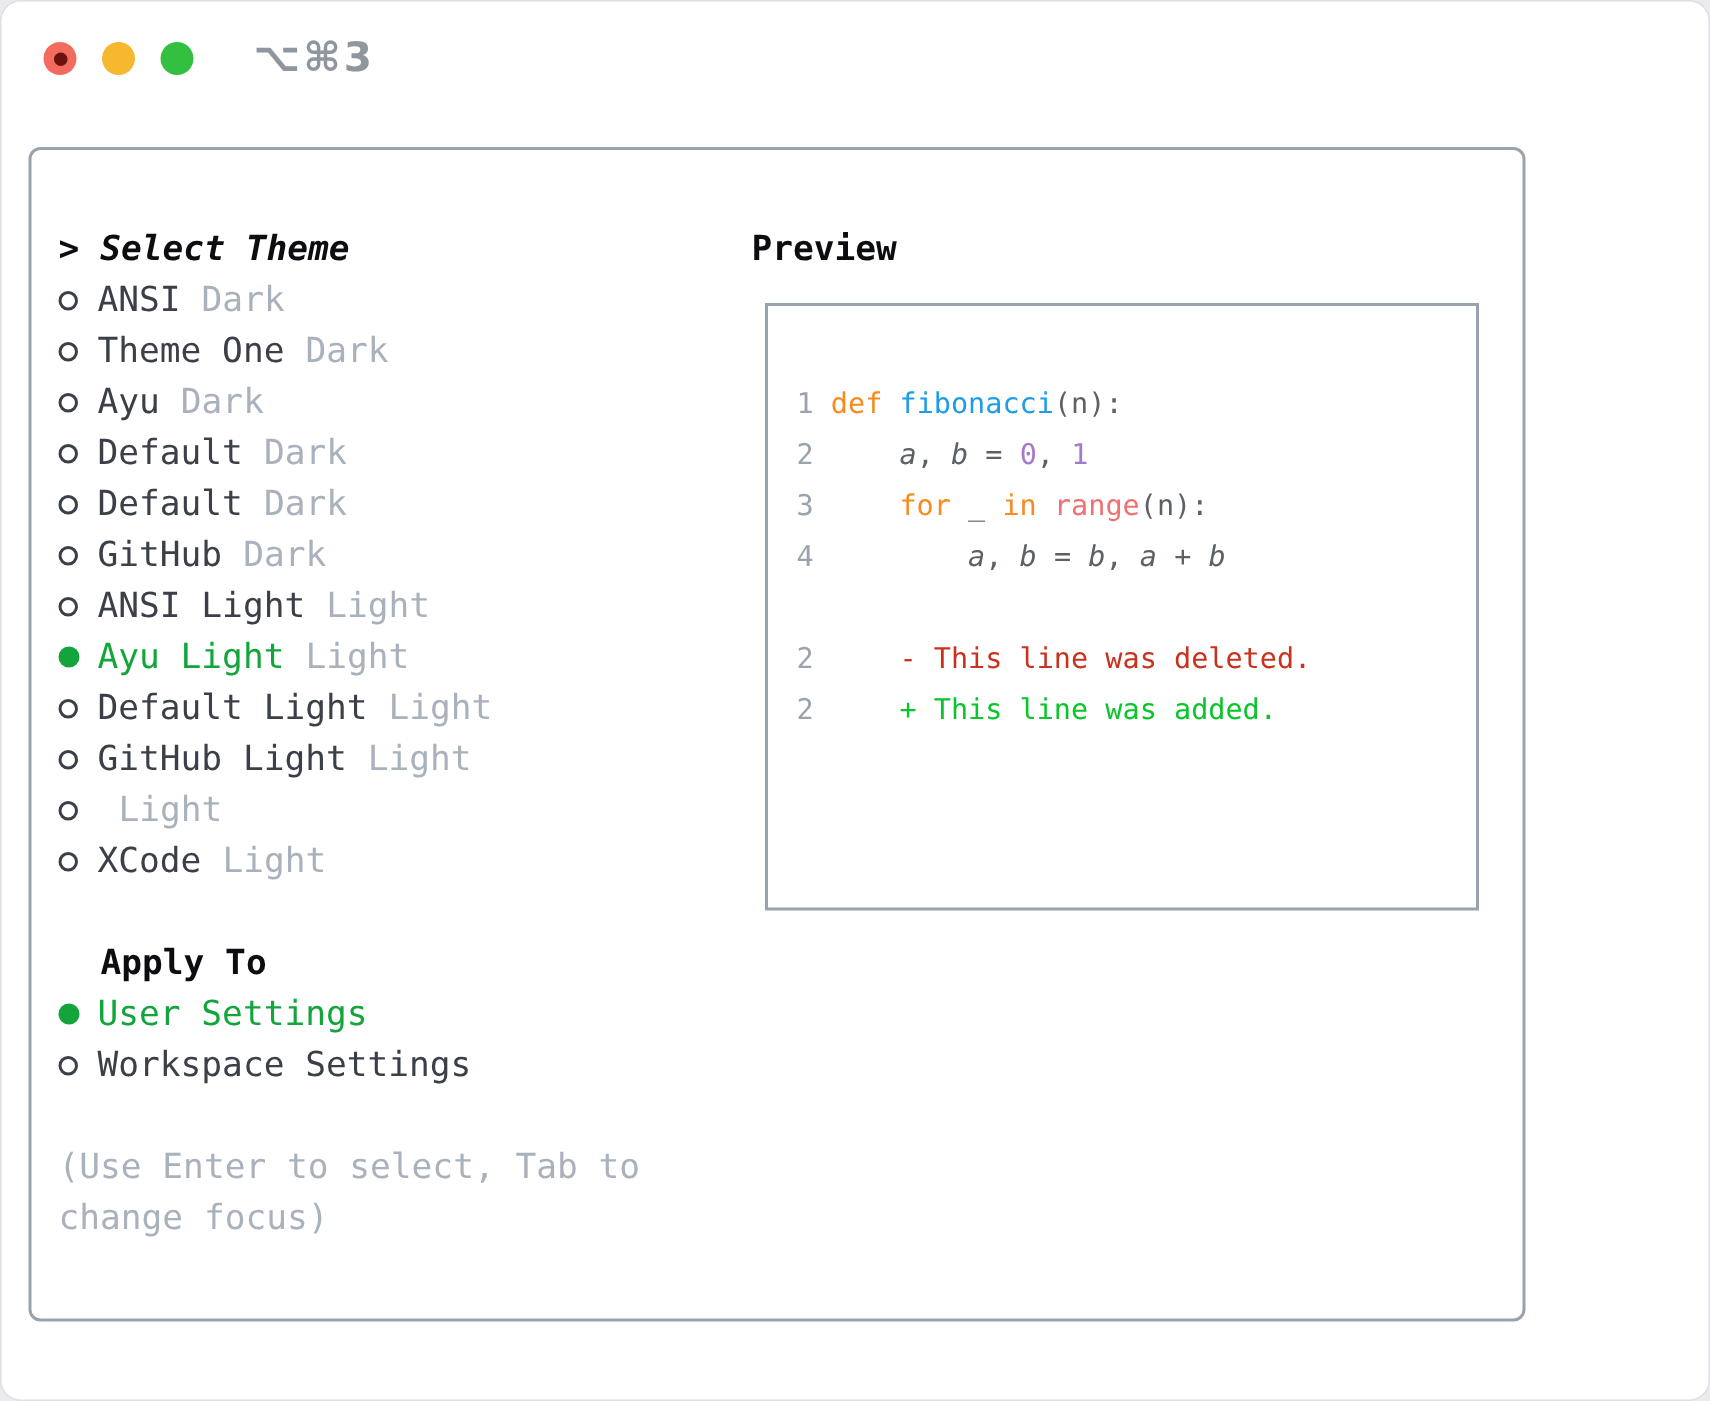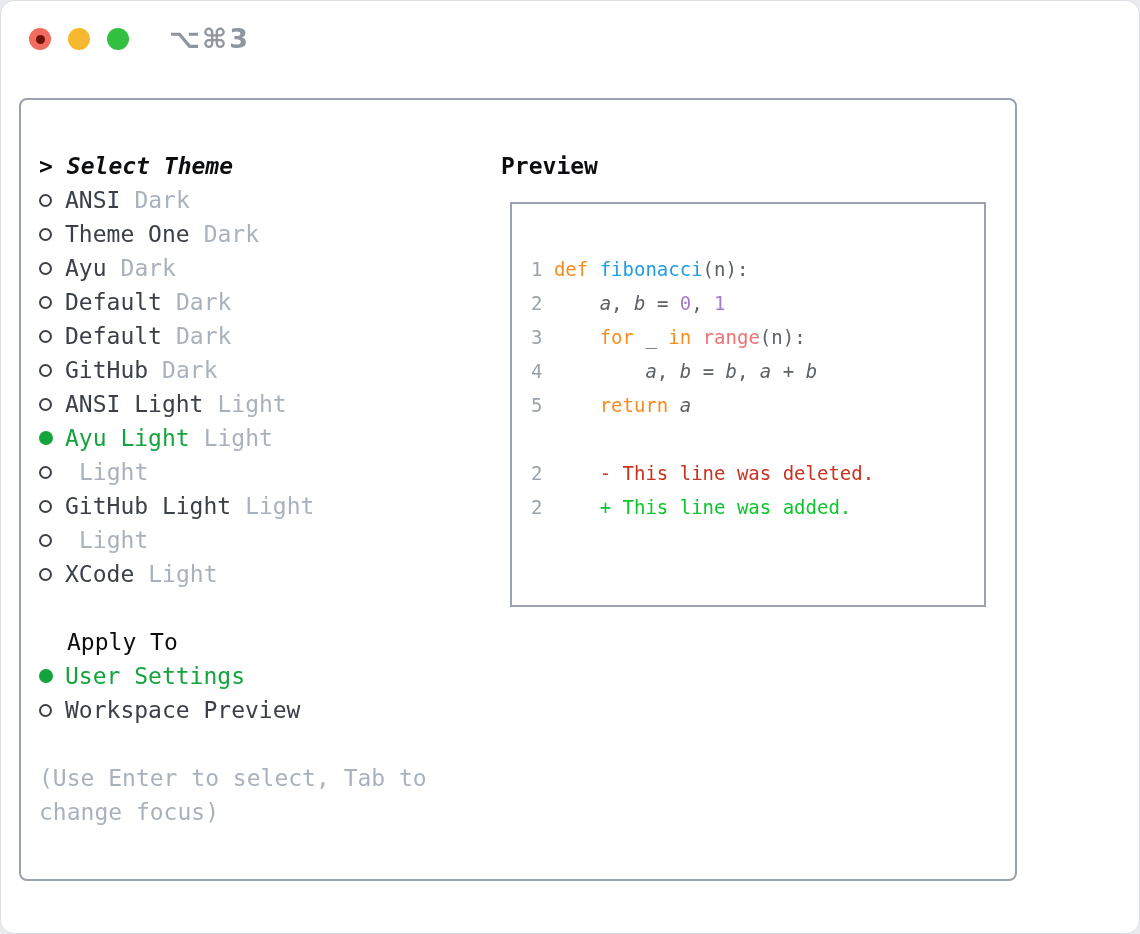--- a/index.html
+++ b/index.html
@@ -23,21 +23,21 @@
   
   .main-box{
     position:absolute;left:18px;top:97px;width:998px;height:783px;
     border:2px solid var(--border);border-radius:8px;box-sizing:border-box;background:#fff;
   }
   
   .left-col{position:absolute;left:38px;top:148px;font-size:23px;line-height:34px;color:var(--item_text);}
   .row{height:34px;display:flex;align-items:center;}
   .prefix{font-weight:bold;color:var(--header_text);margin-right:14px;}
   .hdr{font-weight:bold;color:var(--header_text);font-style:italic;}
-  .apply-hdr{height:34px;line-height:34px;padding-left:28px;font-weight:normal;color:var(--header_text);}
+  .apply-hdr{height:34px;line-height:34px;padding-left:28px;font-weight:bold;color:var(--header_text);}
   .radio{width:13px;height:13px;border-radius:50%;box-sizing:border-box;
          border:2px solid var(--item_text);margin-right:13px;flex:none;}
   .radio.sel{width:14px;height:14px;border:none;background:var(--accent_green);margin-right:12px;}
   .name{color:var(--item_text);white-space:pre;}
   .name.sel{color:var(--accent_green);}
   .variant{color:var(--muted);white-space:pre;margin-left:14px;}
   .blank{height:34px;}
   .hint{width:420px;font-size:23px;line-height:34px;color:var(--muted);}
   
   .preview-title{
@@ -107,20 +107,21 @@
           <span class="name">ANSI Light</span>
           <span class="variant">Light</span>
         </div>
         <div class="row">
           <span class="radio sel"></span>
           <span class="name sel">Ayu Light</span>
           <span class="variant">Light</span>
         </div>
         <div class="row">
           <span class="radio"></span>
+          <span class="name">Default Light</span>
           <span class="variant">Light</span>
         </div>
         <div class="row">
           <span class="radio"></span>
           <span class="name">GitHub Light</span>
           <span class="variant">Light</span>
         </div>
         <div class="row">
           <span class="radio"></span>
           <span class="variant">Light</span>
@@ -133,34 +134,33 @@
       </div>
     <div class="blank"></div>
     <div class="apply-hdr">Apply To</div>
     <div id="apply-list">
         <div class="row">
           <span class="radio sel"></span>
           <span class="name sel">User Settings</span>
         </div>
         <div class="row">
           <span class="radio"></span>
-          <span class="name">Workspace Preview</span>
+          <span class="name">Workspace Settings</span>
         </div>
       </div>
     <div class="blank"></div>
     <div class="hint">(Use Enter to select, Tab to change focus)</div>
   </div>
 
   <div class="preview-title">Preview</div>
   <div class="preview-box">
     <div id="code">
         <div class="cl"><span class="ln">1</span><span style="color: rgb(247, 140, 30); margin-top: 32px;">def</span><span style="color: rgb(92, 97, 102);"> </span><span style="color: rgb(30, 156, 232);">fibonacci</span><span style="color: rgb(92, 97, 102);">(n):</span></div>
         <div class="cl"><span class="ln">2</span><span style="color: rgb(92, 97, 102);">    </span><span style="color: rgb(92, 97, 102); font-style: italic;">a</span><span style="color: rgb(92, 97, 102);">, </span><span style="color: rgb(92, 97, 102); font-style: italic;">b</span><span style="color: rgb(92, 97, 102);"> = </span><span style="color: rgb(163, 122, 204);">0</span><span style="color: rgb(92, 97, 102);">, </span><span style="color: rgb(163, 122, 204);">1</span></div>
         <div class="cl"><span class="ln">3</span><span style="color: rgb(92, 97, 102);">    </span><span style="color: rgb(247, 140, 30);">for</span><span style="color: rgb(92, 97, 102);"> _ </span><span style="color: rgb(247, 140, 30);">in</span><span style="color: rgb(92, 97, 102);"> </span><span style="color: rgb(240, 113, 113);">range</span><span style="color: rgb(92, 97, 102);">(n):</span></div>
         <div class="cl"><span class="ln">4</span><span style="color: rgb(92, 97, 102);">        </span><span style="color: rgb(92, 97, 102); font-style: italic;">a</span><span style="color: rgb(92, 97, 102);">, </span><span style="color: rgb(92, 97, 102); font-style: italic;">b</span><span style="color: rgb(92, 97, 102);"> = </span><span style="color: rgb(92, 97, 102); font-style: italic;">b</span><span style="color: rgb(92, 97, 102);">, </span><span style="color: rgb(92, 97, 102); font-style: italic;">a</span><span style="color: rgb(92, 97, 102);"> + </span><span style="color: rgb(92, 97, 102); font-style: italic;">b</span></div>
-        <div class="cl"><span class="ln">5</span><span style="color: rgb(92, 97, 102);">    </span><span style="color: rgb(247, 140, 30);">return</span><span style="color: rgb(92, 97, 102);"> </span><span style="color: rgb(92, 97, 102); font-style: italic;">a</span></div>
         <div class="cl"><span class="ln"></span></div>
         <div class="cl"><span class="ln">2</span><span style="color: rgb(201, 50, 31);">    - This line was deleted.</span></div>
         <div class="cl"><span class="ln">2</span><span style="color: rgb(11, 197, 45);">    + This line was added.</span></div>
       </div>
   </div>
 
 </div>
 
 </body></html>

